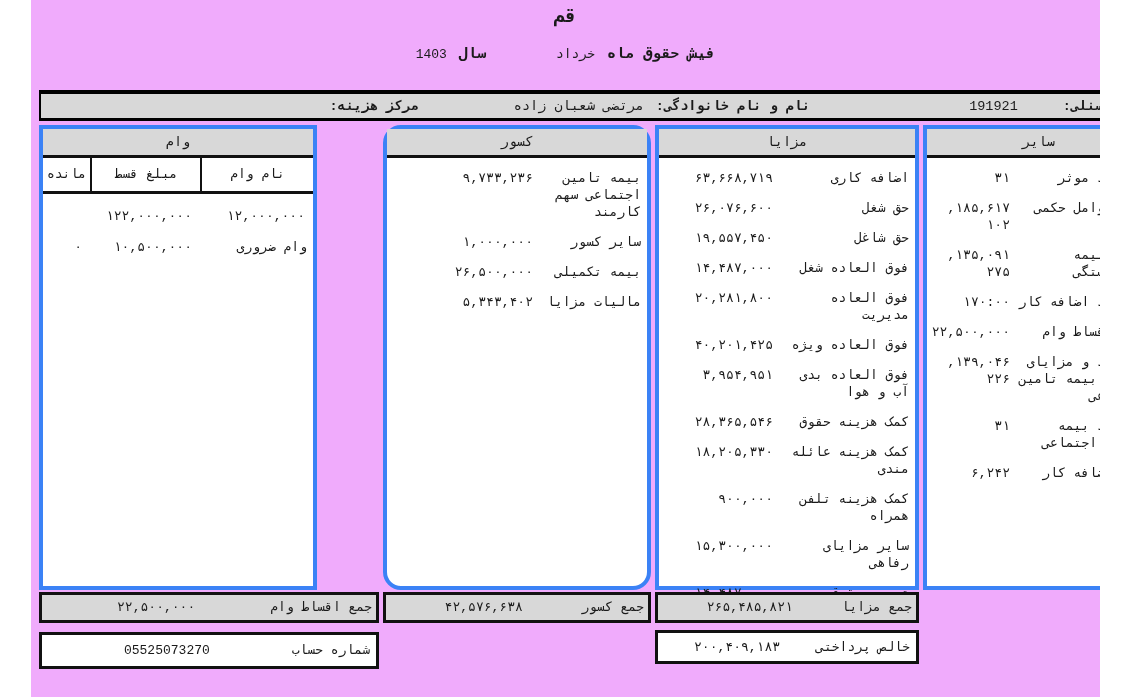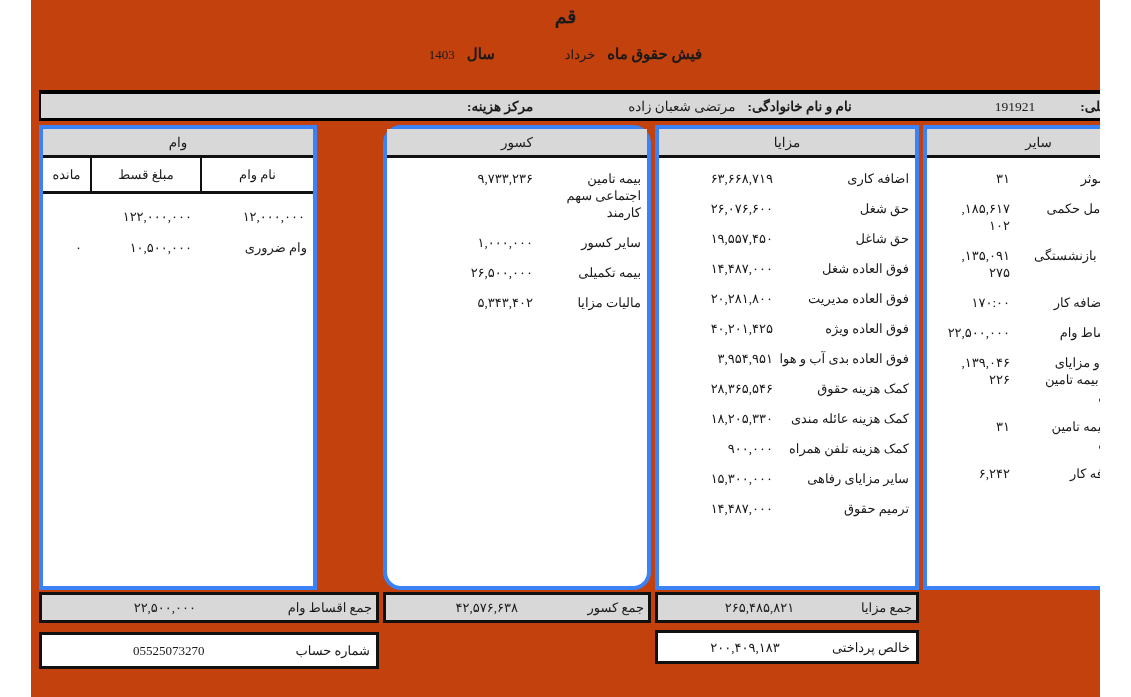--- a/index.html
+++ b/index.html
@@ -1,35 +1,35 @@
 <!DOCTYPE html>
 <html lang="fa" dir="rtl"><head>
 <meta charset="utf-8">
 <style>
   * { box-sizing: border-box; margin: 0; padding: 0; }
   html, body { background: #fff; }
   .page {
     position: relative; width: 1069px; height: 697px; margin: 0 auto;
-    background: #c2410c; color: #1a1a1a; direction: rtl;
-    font-family: Liberation Serif, serif; font-size: 13px; line-height: 17px;
+    background: #f0abfc; color: #1a1a1a; direction: rtl;
+    font-family: Liberation Mono, monospace; font-size: 13px; line-height: 17px;
     overflow: hidden;
   }
   .city-title { position: absolute; top: 5px; left: 0; width: 100%; text-align: center;
     font-size: 19px; font-weight: bold; line-height: 24px; }
   .subtitle { position: absolute; top: 46px; left: 0; width: 100%;
     display: flex; justify-content: center; align-items: baseline; gap: 70px; }
   .subtitle .grp { display: flex; align-items: baseline; gap: 12px; }
   .bold { font-weight: bold; }
   .fs15 { font-size: 15px; }
 
   .header-bar { position: absolute; top: 90px; left: 8px; width: 1115px; height: 31px;
     background: #d8d8d8; border: 2px solid #000; border-top-width: 4px; border-bottom-width: 3px;
     display: flex; align-items: center; padding-right: 8px; font-size: 13.5px; }
   .header-bar .lbl { font-weight: bold; }
-  .hv-code { margin-right: 45px; }
+  .hv-code { margin-right: 45px; margin-left: 16px; }
   .hl-name { margin-right: 143px; }
   .hv-name { margin-right: 12px; }
   .hl-cost { margin-right: 95px; }
 
   .col { position: absolute; top: 125px; height: 465px; border: 4px solid #3b82f6; background: #fff; }
   .col-loans  { right: 783px; left: 8px;   }  
   .col-ded    { left: 352px; width: 268px; border-radius: 18px; }
   .col-ben    { left: 624px; width: 264px; }
   .col-other  { left: 892px; width: 231px; }
   .col-header { height: 29px; background: #d8d8d8; border-bottom: 3px solid #111;

